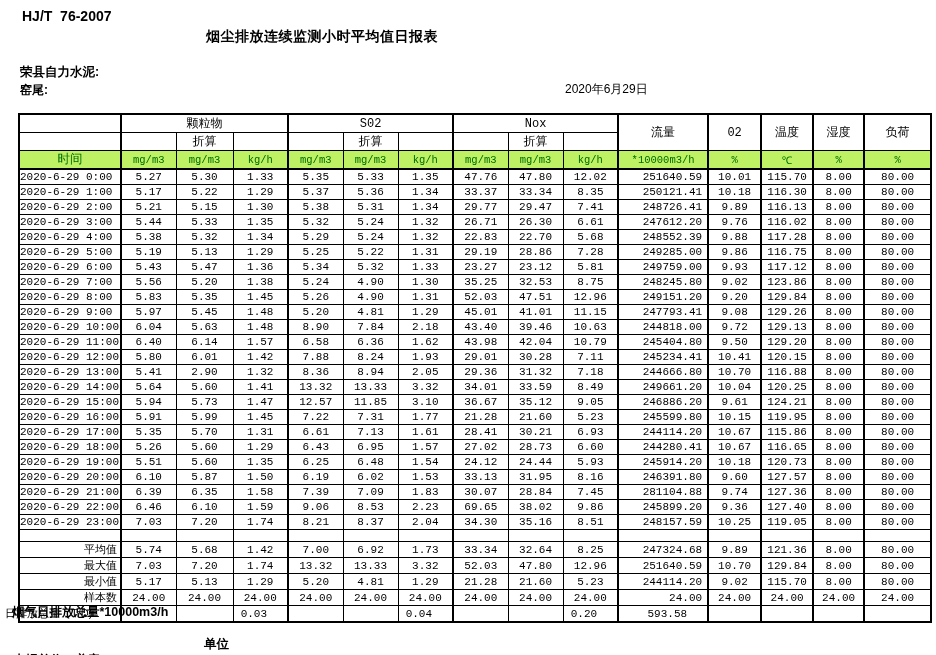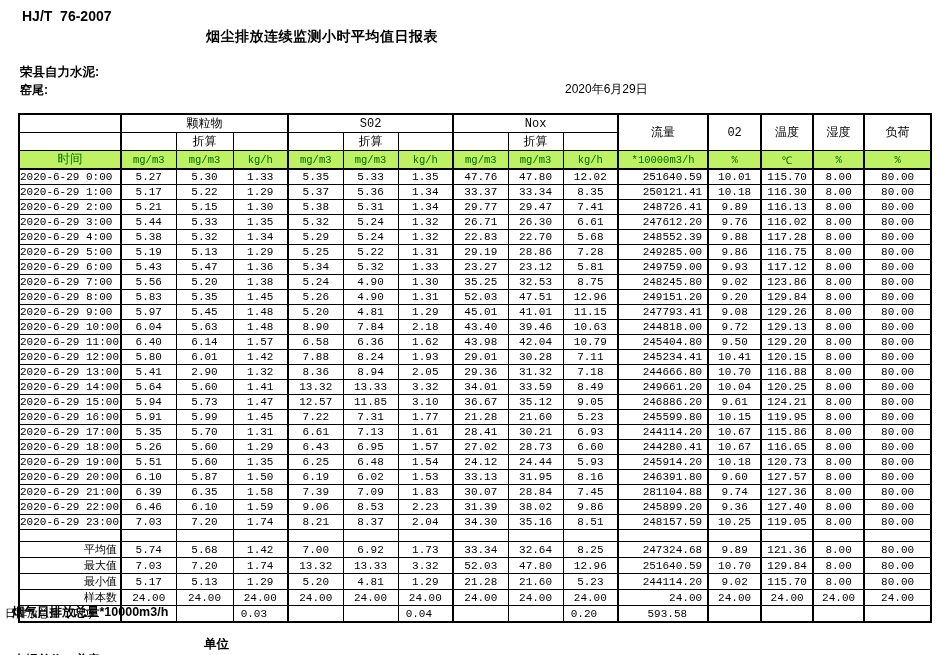--- a/index.html
+++ b/index.html
@@ -493,21 +493,21 @@
         <td class="gs">80.00</td>
       </tr>
       <tr>
         <td class="time-cell">2020-6-29 22:00</td>
         <td class="gs">6.46</td>
         <td class="">6.10</td>
         <td class="">1.59</td>
         <td class="gs">9.06</td>
         <td class="">8.53</td>
         <td class="">2.23</td>
-        <td class="gs">31.39</td>
+        <td class="gs">69.65</td>
         <td class="">38.02</td>
         <td class="">9.86</td>
         <td class="gs flow">245899.20</td>
         <td class="gs">9.36</td>
         <td class="gs">127.40</td>
         <td class="gs">8.00</td>
         <td class="gs">80.00</td>
       </tr>
       <tr>
         <td class="time-cell">2020-6-29 23:00</td>

